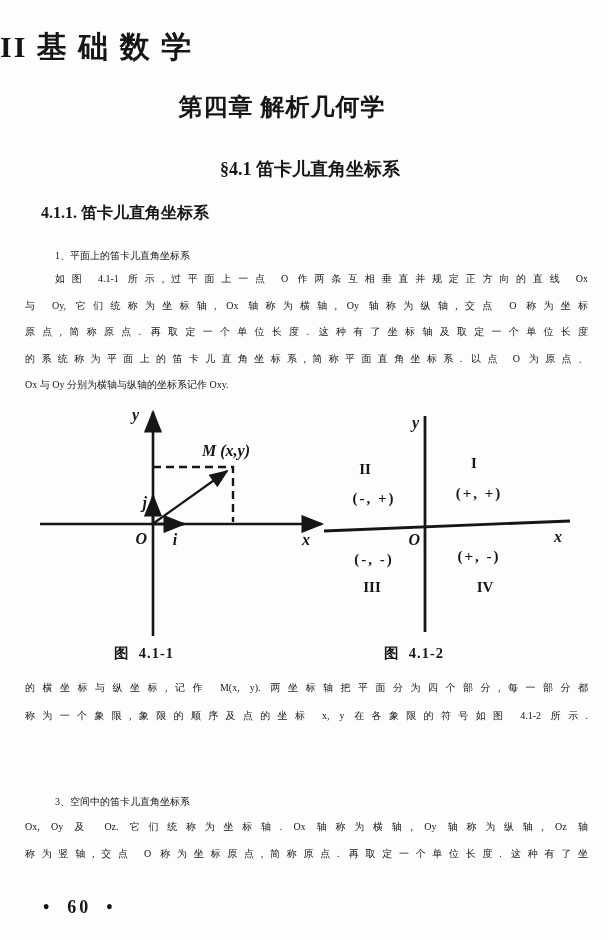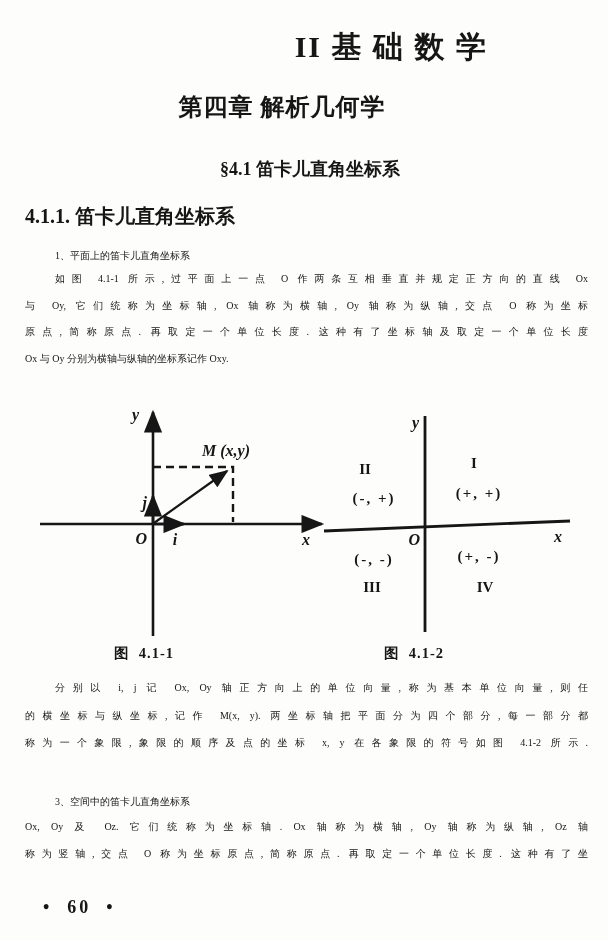--- a/index.html
+++ b/index.html
@@ -8,33 +8,33 @@
     width: 608px;
     height: 940px;
     margin: 0 auto;
     background: #fdfdfb;
     color: #161616;
     font-family: "Liberation Serif", "DejaVu Serif", serif;
     overflow: hidden;
   }
   .part-title {
     position: absolute; top: 27px; left: 0; width: 488px;
-    text-align: right; font-size: 30px; font-weight: bold; letter-spacing: 2px;
+    text-align: left; font-size: 30px; font-weight: bold; letter-spacing: 2px;
   }
   .chapter-title {
     position: absolute; top: 91px; left: 0; width: 564px;
     text-align: center; font-size: 24px; font-weight: bold; letter-spacing: 1px;
   }
   .section-title {
     position: absolute; top: 157px; left: 10px; width: 600px;
     text-align: center; font-size: 18px; font-weight: bold;
   }
   .subsection-title {
-    position: absolute; top: 203px; left: 25px; width: 563px;
-    font-size: 20px; font-weight: bold;
+    position: absolute; top: 203px; left: 41px; width: 563px;
+    font-size: 16px; font-weight: bold;
   }
   .para { position: absolute; left: 25px; width: 563px; }
   .line {
     font-size: 10px; height: 26.5px; line-height: 26.5px;
     overflow: hidden; white-space: normal;
   }
   .p2 .line { height: 27.5px; line-height: 27.5px; }
   .just { text-align: justify; text-align-last: justify; text-justify: inter-character; }
   .indent { text-indent: 30px; }
   .p1-heading { position: absolute; top: 243px; left: 25px; width: 563px; text-indent: 30px; }
@@ -74,20 +74,21 @@
   <div class="chapter-title">第四章 解析几何学</div>
   <div class="section-title">§4.1  笛卡儿直角坐标系</div>
   <div class="subsection-title">4.1.1. 笛卡儿直角坐标系</div>
 
   <div class="line p1-heading">1、平面上的笛卡儿直角坐标系</div>
 
   <div class="para p1">
     <div class="line just indent">如图 4.1-1 所示,过平面上一点 O 作两条互相垂直并规定正方向的直线 Ox</div>
     <div class="line just">与 Oy, 它们统称为坐标轴, Ox 轴称为横轴, Oy 轴称为纵轴,交点 O 称为坐标</div>
     <div class="line just">原点,简称原点. 再取定一个单位长度. 这种有了坐标轴及取定一个单位长度</div>
+    <div class="line just">的系统称为平面上的笛卡儿直角坐标系,简称平面直角坐标系. 以点 O 为原点、</div>
     <div class="line">Ox 与 Oy 分别为横轴与纵轴的坐标系记作 Oxy.</div>
   </div>
 
   <div class="figures">
 
     <div class="fig fig1">
       <svg width="300" height="235" viewBox="0 0 300 235">
         <defs>
           <marker id="ar1" viewBox="0 0 10 8" refX="9" refY="4" markerWidth="9" markerHeight="7" orient="auto">
             <path d="M0,0 L10,4 L0,8 z" fill="#161616"></path>
@@ -124,21 +125,20 @@
         <text class="rn" x="50" y="188" text-anchor="middle">III</text>
         <text class="sg" x="157" y="157" text-anchor="middle">(+, -)</text>
         <text class="rn" x="163" y="188" text-anchor="middle">IV</text>
       </svg>
       <div class="fig-caption">图  4.1-2</div>
     </div>
 
   </div>
 
   <div class="para p2">
-    <div class="line just indent">分别以 i, j 记 Ox, Oy 轴正方向上的单位向量,称为基本单位向量,则任</div>
     <div class="line just">的横坐标与纵坐标,记作 M(x, y). 两坐标轴把平面分为四个部分,每一部分都</div>
     <div class="line just">称为一个象限,象限的顺序及点的坐标 x, y 在各象限的符号如图 4.1-2 所示.</div>
   </div>
 
   <div class="line p3-heading">3、空间中的笛卡儿直角坐标系</div>
 
   <div class="para p3">
     <div class="line just">Ox, Oy 及 Oz. 它们统称为坐标轴. Ox 轴称为横轴, Oy 轴称为纵轴, Oz 轴</div>
     <div class="line just">称为竖轴,交点 O 称为坐标原点,简称原点. 再取定一个单位长度. 这种有了坐</div>
   </div>

